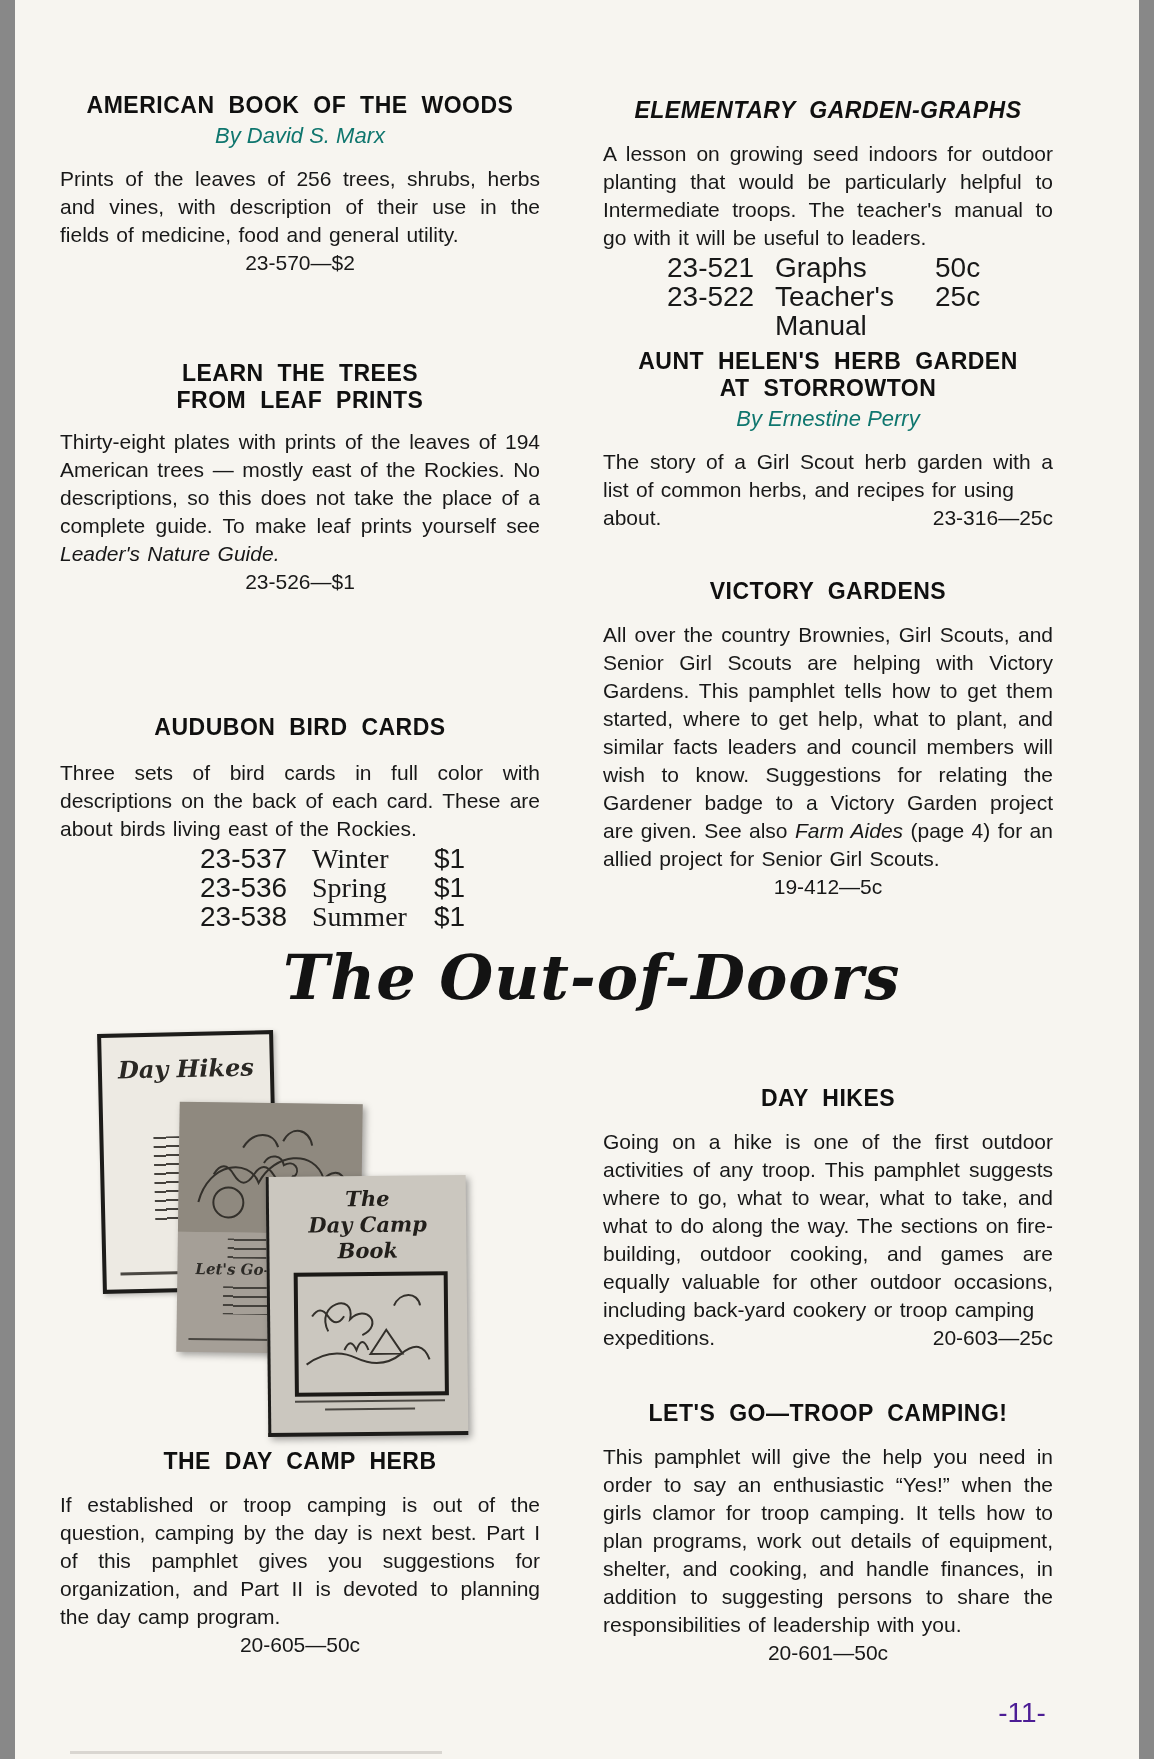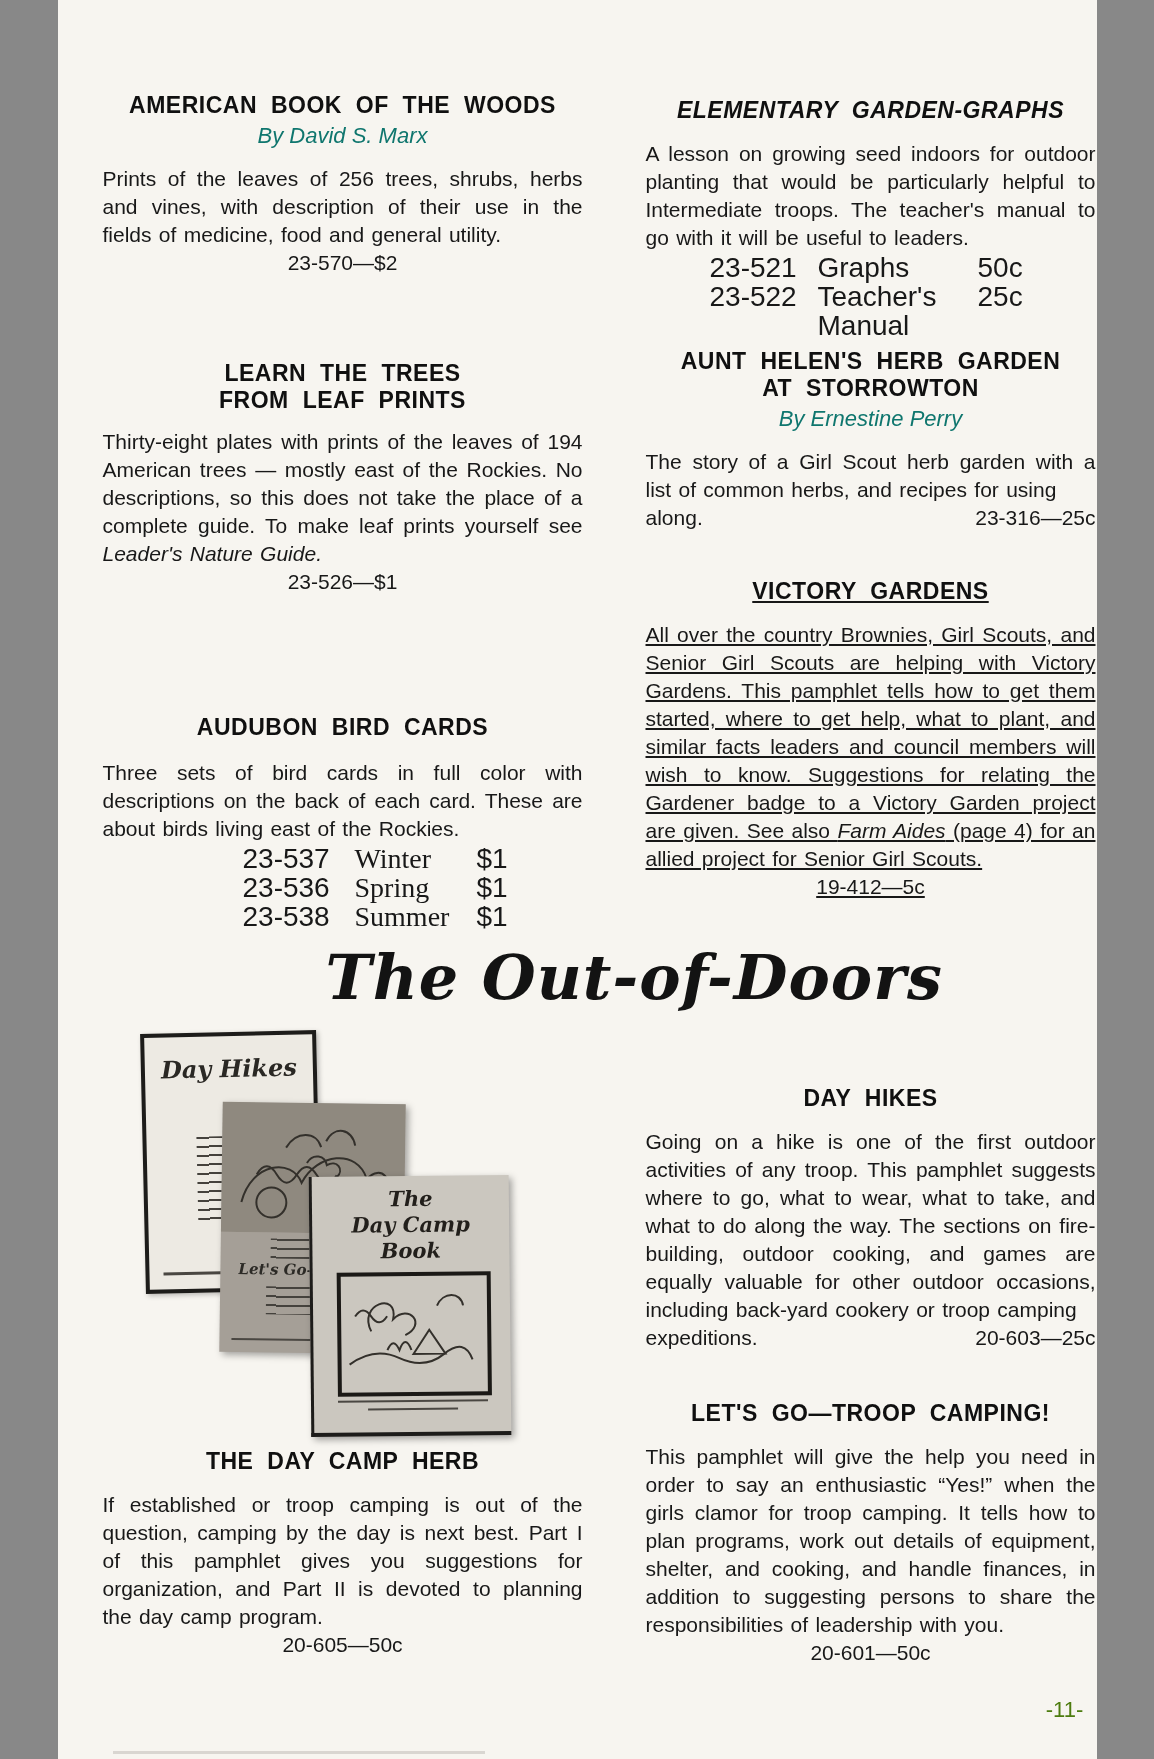--- a/index.html
+++ b/index.html
@@ -1,19 +1,19 @@
 <!DOCTYPE html>
 <html><head>
 <meta charset="utf-8">
 <style>
   html,body{margin:0;padding:0;}
   body{background:#888;}
   #page{
     position:relative;
-    width:1039px;height:1759px;
+    width:1124px;height:1759px;
     margin:0 auto;
     background:#f7f5f0;
     overflow:hidden;
     font-family:"Liberation Sans",sans-serif;
     color:#181818;
   }
   .sec{position:absolute;}
   .sec h2{
     margin:0 0 14px 0;
     font-size:23px;line-height:27px;font-weight:bold;
@@ -86,21 +86,21 @@
     font-family:"DejaVu Serif",serif;font-style:italic;font-weight:bold;
     font-size:21px;line-height:26px;color:#221f1b;
   }
   #cover-daycamp .frame{
     position:absolute;left:24px;top:96px;width:146px;height:116px;
     border:4px solid #1b1916;
   }
   .sketch{stroke:#33302b;fill:none;stroke-width:2;}
   #page-number{
     position:absolute;left:962px;top:1697px;width:90px;
-    font-size:22px;text-align:center;color:#4d7c0f;
+    font-size:28px;text-align:center;color:#4c1d95;
   }
   #bottom-smudge{position:absolute;left:55px;top:1751px;width:372px;height:3px;background:#d9d6d1;}
 </style>
 </head>
 <body>
 
 <div id="page">
 
   <div class="sec" style="left:45px;top:92px;width:480px;">
     <h2>AMERICAN BOOK OF THE WOODS</h2>
@@ -158,26 +158,26 @@
         <span class="cost">25c</span>
       </div>
     </div>
   </div>
 
   <div class="sec" style="left:588px;top:348px;width:450px;">
     <h2 style="margin-bottom:2px;"><span>AUNT HELEN'S HERB GARDEN</span><br><span>AT STORROWTON</span></h2>
     <div class="byline">By Ernestine Perry</div>
     <p class="body">The story of a Girl Scout herb garden with a list of common herbs, and recipes for using</p>
     <div class="lastline">
-      <span>along.</span>
+      <span>about.</span>
       <span>23-316—25c</span>
     </div>
   </div>
 
-  <div class="sec" style="left:588px;top:578px;width:450px;text-decoration:underline;">
+  <div class="sec" style="left:588px;top:578px;width:450px;">
     <h2 style="margin-bottom:16px;">VICTORY GARDENS</h2>
     <p class="body"><span>All over the country Brownies, Girl Scouts, and Senior Girl Scouts are helping with Victory Gardens. This pamphlet tells how to get them started, where to get help, what to plant, and similar facts leaders and council members will wish to know. Suggestions for relating the Gardener badge to a Victory Garden project are given. See also </span><i>Farm Aides</i><span> (page 4) for an allied project for Senior Girl Scouts.</span></p>
     <div class="price">19-412—5c</div>
   </div>
 
   <div class="sec" style="left:588px;top:1085px;width:450px;">
     <h2 style="margin-bottom:16px;">DAY HIKES</h2>
     <p class="body">Going on a hike is one of the first outdoor activities of any troop. This pamphlet suggests where to go, what to wear, what to take, and what to do along the way. The sections on fire-building, outdoor cooking, and games are equally valuable for other outdoor occasions, including back-yard cookery or troop camping</p>
     <div class="lastline">
       <span>expeditions.</span>

